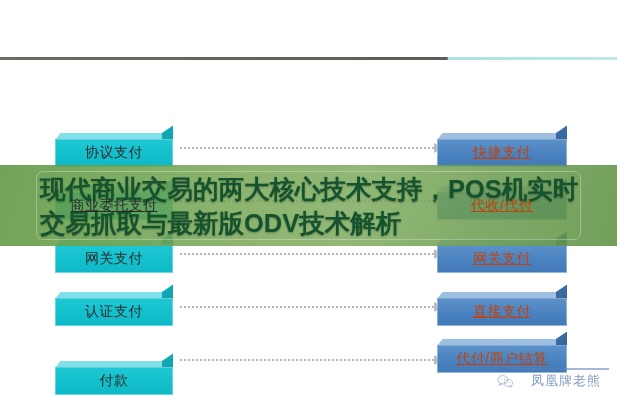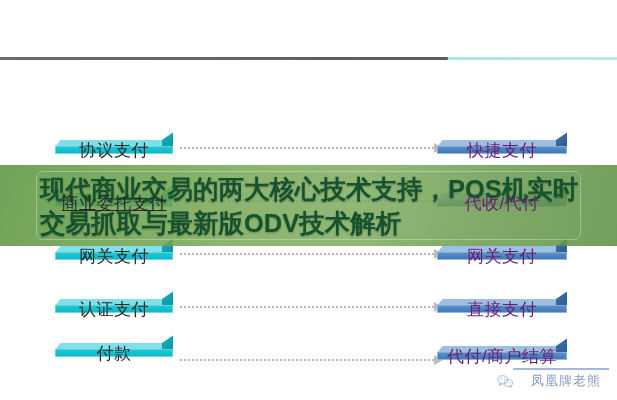--- a/index.html
+++ b/index.html
@@ -31,27 +31,26 @@
   
   .diagram{position:absolute;left:0;top:60px;width:617px;height:340px;background:#fff;}
 
   .col{position:absolute;top:0;width:130px;}
   .col-left{left:55px;}
   .col-right{left:437px;width:140px;}
 
   
   .box{
     position:absolute;left:0;
-    width:118px;height:14px;
+    width:118px;height:34px;
     box-sizing:border-box;
     display:flex;align-items:center;justify-content:center;
-    font-size:17px;color:#2a2a2a;
+    font-size:14px;color:#2a2a2a;
     white-space:nowrap;
     letter-spacing:0.5px;
-    margin-top:7px;
   }
   .col-right .box{width:130px;}
   .box .face{
     position:absolute;left:0;top:6px;right:0;bottom:0;
     border:1px solid rgba(255,255,255,.35);
   }
   .box .topbev{
     position:absolute;left:0;top:0;height:7px;right:10px;
   }
   .box .sidebev{
@@ -61,21 +60,21 @@
 
   
   .teal .face{background:linear-gradient(to bottom,#1ec7d4,#14c0cd 55%,#0fb8c6);}
   .teal .topbev{background:#7fe0ea;transform:skewX(-38deg);transform-origin:bottom left;}
   .teal .sidebev{background:linear-gradient(to bottom,#12a8b6,#0d96a3);transform:skewY(-34deg);transform-origin:top left;}
 
   
   .blue .face{background:linear-gradient(to bottom,#5b91c9,#4a82bf 55%,#4279b8);}
   .blue .topbev{background:#9dbfe2;transform:skewX(-38deg);transform-origin:bottom left;}
   .blue .sidebev{background:linear-gradient(to bottom,#3a6ba3,#315d90);transform:skewY(-34deg);transform-origin:top left;}
-  .blue .lbl{color:#701a75;}
+  .blue .lbl{color:#c2410c;text-decoration:underline;}
 
   
   .conn{position:absolute;height:2px;}
   .conn .line{
     position:absolute;left:0;top:0;right:9px;height:0;
     border-top:2px dotted #b6b6b6;
   }
   .conn .head{
     position:absolute;right:0;top:-4px;
     width:0;height:0;
@@ -172,21 +171,21 @@
         <div class="sidebev"></div>
         <div class="face"></div>
         <span class="lbl">网关支付</span>
       </div>
       <div class="box teal" style="top:232px;border-radius:10px;">
         <div class="topbev"></div>
         <div class="sidebev"></div>
         <div class="face"></div>
         <span class="lbl">认证支付</span>
       </div>
-      <div class="box teal" style="top:276px;">
+      <div class="box teal" style="top:301px;">
         <div class="topbev"></div>
         <div class="sidebev"></div>
         <div class="face"></div>
         <span class="lbl">付款</span>
       </div>
     </div>
 
     <div class="col col-right">
       <div class="box blue" style="top:73px;">
         <div class="topbev"></div>

